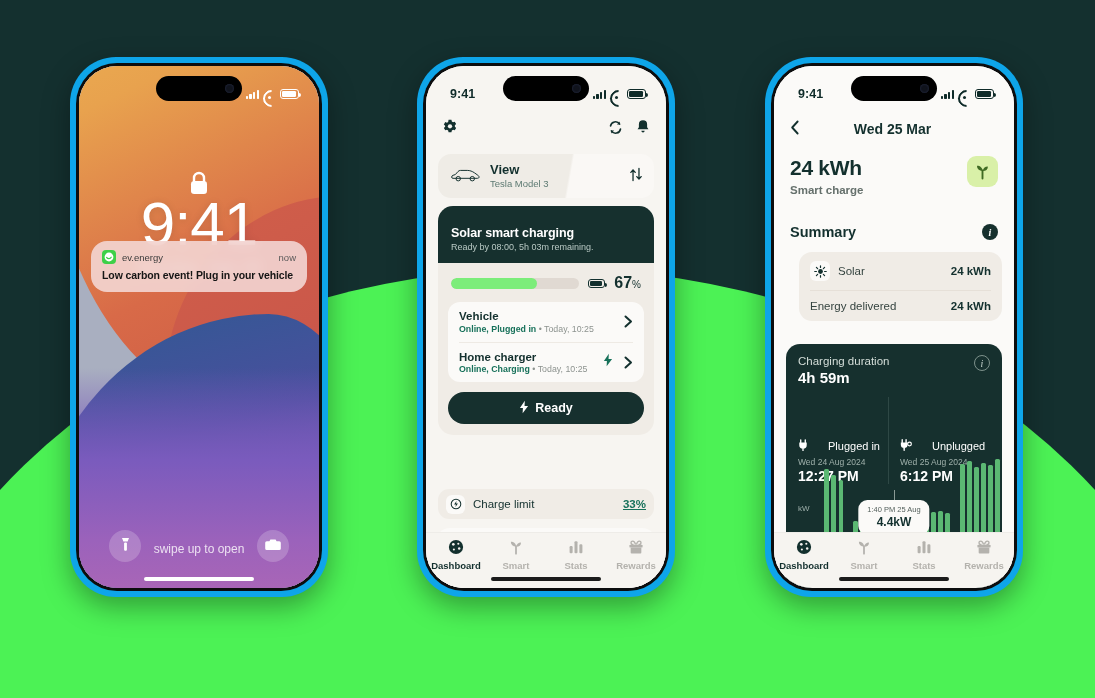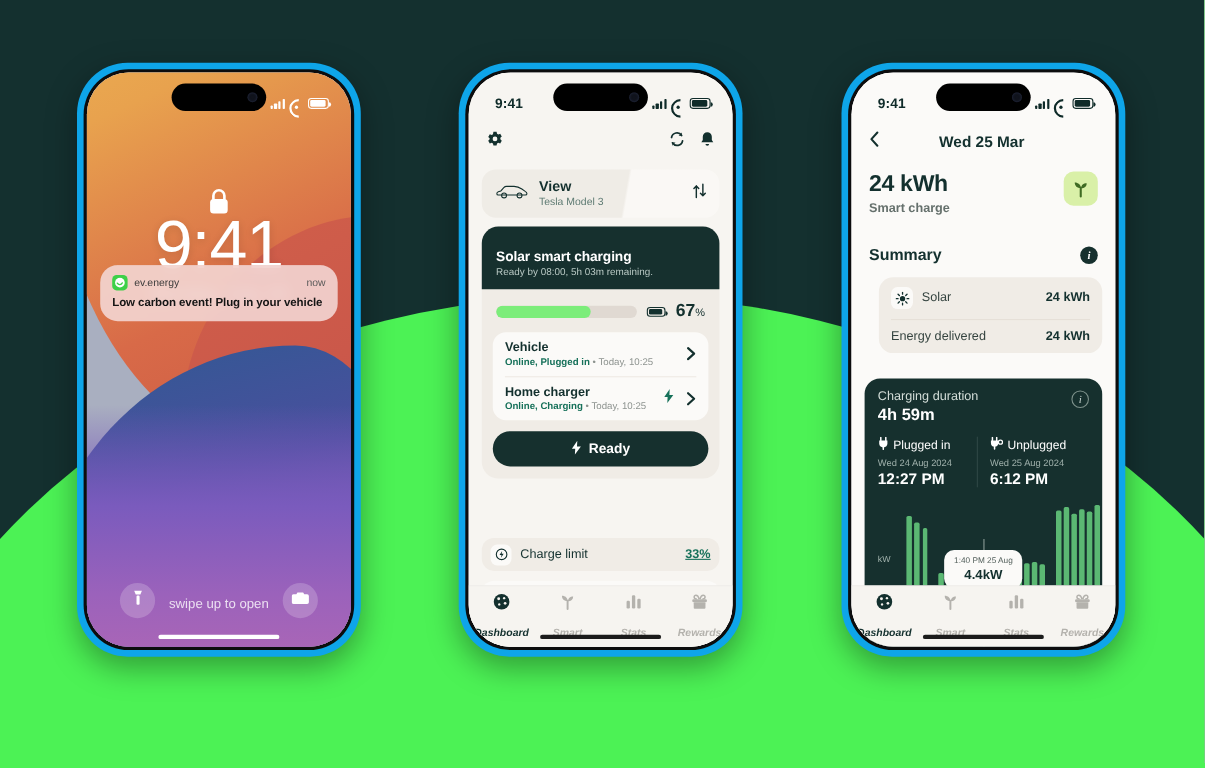--- a/index.html
+++ b/index.html
@@ -181,21 +181,21 @@
   .app { position:absolute; inset:0; background:#f7f5f1; }
   .app.white { background:#fbfaf8; }
 
   .tabbar {
     position:absolute; left:0; right:0; bottom:0; height: 56px;
     background: #f6f4f0;
     display:flex; align-items:flex-start; justify-content:space-around;
     padding-top: 6px; z-index: 30;
     border-top: 1px solid rgba(0,0,0,.03);
   }
-  .tab { display:flex; flex-direction:column; align-items:center; gap:15px; width: 60px; font-style: italic; }
+  .tab { display:flex; flex-direction:column; align-items:center; gap:5px; width: 60px; }
   .tab .lbl { font-size: 9.5px; font-weight: bold; color:#b4b2ad; }
   .tab.active .lbl { color:#13302e; }
   .tab svg { display:block; }
 
   
   .p2-head {
     position:absolute; top:44px; left:0; right:0; height: 38px;
     display:flex; align-items:center; justify-content:space-between;
     padding: 0 16px; z-index: 20;
   }
@@ -326,21 +326,21 @@
   .dur-head .dv { font-size: 15px; font-weight:bold; color:#fff; margin-top:2px; }
   .info-ring {
     width: 16px; height:16px; border-radius:50%; border:1.3px solid #7d918b;
     color:#c6d3ce; font-size: 10px; font-style: italic;
     display:flex; align-items:center; justify-content:center; flex:none;
     font-family: "Liberation Serif", serif;
   }
   .plug-row { display:flex; margin-top: 11px; }
   .plug-col { flex:1; }
   .plug-col + .plug-col { border-left: 1px solid #2e4845; padding-left: 11px; }
-  .plug-ttl { display:flex; align-items:center; gap: 4px; color:#fff; font-size: 11px; }
+  .plug-ttl { display:flex; align-items:center; gap: 20px; color:#fff; font-size: 11px; margin-top: 42px; }
   .plug-date { font-size: 8.5px; color:#9fb0ab; margin-top: 4px; }
   .plug-time { font-size: 14px; font-weight:bold; color:#fff; margin-top: 1px; }
 
   .chart-wrap { position:absolute; left: 0; right: 0; top: 110px; bottom: 0; }
   .tooltip {
     position:absolute; left: 50%; transform: translateX(-50%); top: 0;
     background:#fbfaf8; border-radius: 9px; padding: 5px 9px 6px; text-align:center;
     z-index: 6; white-space: nowrap; margin-top: 46px;
   }
   .tooltip .tt { font-size: 7.5px; color:#54605c; }

